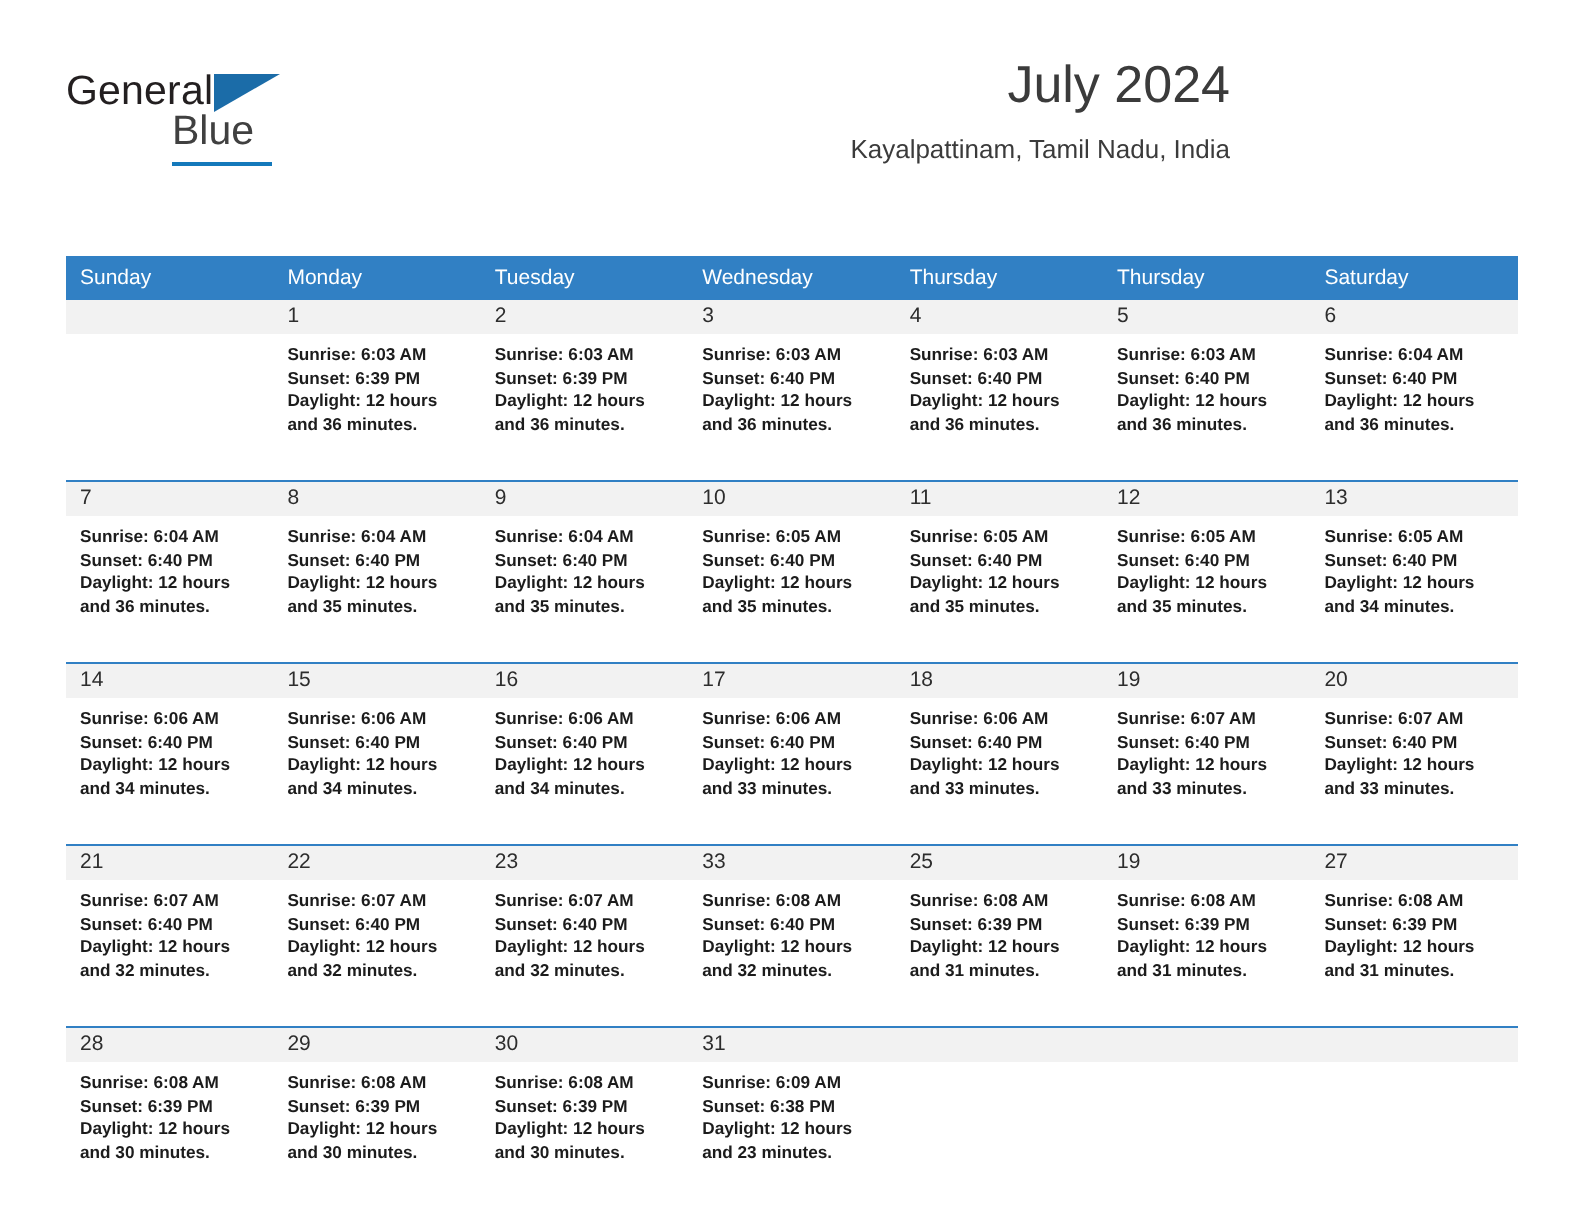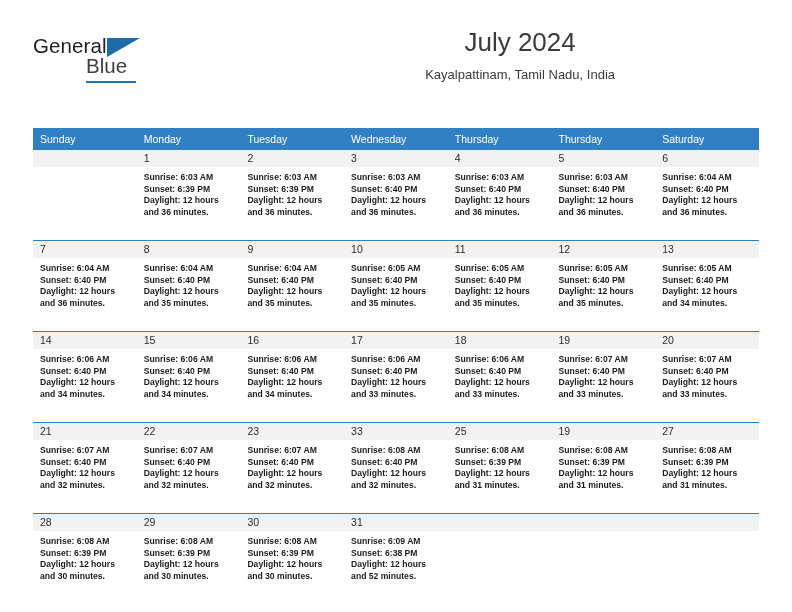--- a/index.html
+++ b/index.html
@@ -72,21 +72,21 @@
     top: 51px;
     width: 50px;
     height: 2px;
     background: #1479bb;
   }
 
   .title-block {
     position: absolute;
     right: 0;
     top: 0;
-    text-align: center;
+    text-align: right;
   }
   .cal-title {
     font-size: 26px;
     color: #3b3b3b;
     line-height: 1.15;
     white-space: nowrap;
   }
   .cal-subtitle {
     font-size: 13px;
     color: #3b3b3b;
@@ -547,21 +547,21 @@
               </div>
             </div>
           </td>
         <td>
             <div class="daycell">
               <div class="daynum">31</div>
               <div class="details">
                 <div>Sunrise: 6:09 AM</div>
                 <div>Sunset: 6:38 PM</div>
                 <div>Daylight: 12 hours</div>
-                <div>and 52 minutes.</div>
+                <div>and 23 minutes.</div>
               </div>
             </div>
           </td>
         <td>
             <div class="daycell blank">
               <div class="daynum"></div>
               <div class="details">
                 <div></div>
                 <div></div>
                 <div></div>

